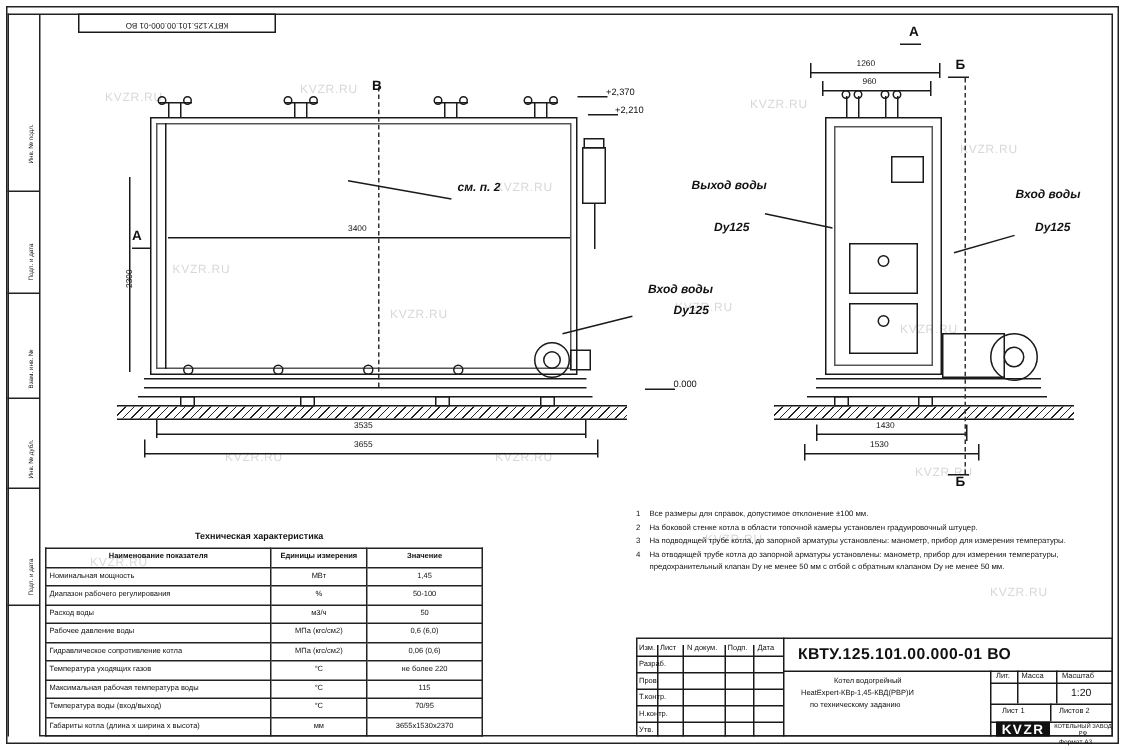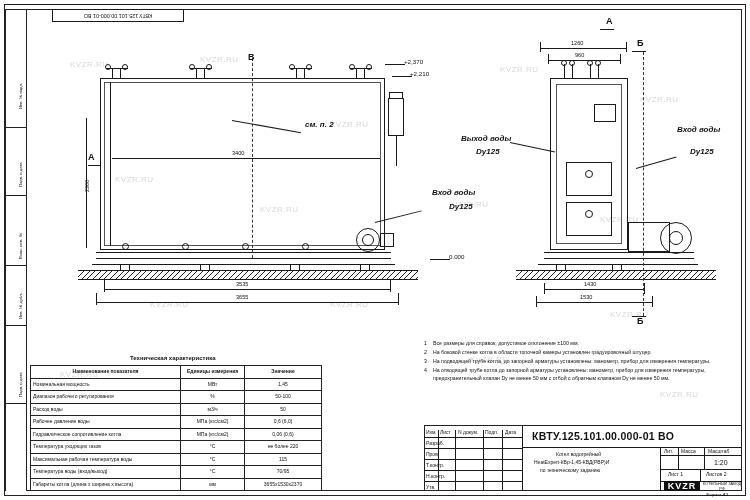--- a/index.html
+++ b/index.html
@@ -259,21 +259,21 @@
     <div class="ln v" style="left:652px;top:296px;height:11px;"></div>
     <div class="dim" style="left:580px;top:294px;">1530</div>
 
     <div class="lblbig" style="left:637px;top:38px;">Б</div>
     <div class="ln t" style="left:632px;top:51px;width:14px;"></div>
     <div class="lblbig" style="left:637px;top:316px;">Б</div>
     <div class="ln t" style="left:632px;top:316px;width:14px;"></div>
     <div class="dashv" style="left:643px;top:52px;height:264px;"></div>
 
     <div class="ln t" style="left:510px;top:142px;width:46px;transform:rotate(12deg);transform-origin:left center;"></div>
-    <div class="arrowtxt" style="left:461px;top:134px;">Выход воды</div>
+    <div class="arrowtxt" style="left:461px;top:119px;">Выход воды</div>
     <div class="arrowtxt" style="left:476px;top:147px;">Dy125</div>
 
     <div class="ln t" style="left:636px;top:168px;width:42px;transform:rotate(-16deg);transform-origin:left center;"></div>
     <div class="arrowtxt" style="left:677px;top:125px;">Вход воды</div>
     <div class="arrowtxt" style="left:690px;top:147px;">Dy125</div>
   </div>
 
   <div class="notes" style="left:424px;top:340px;width:312px;">
     <div class="row">
         <div class="n">1</div>

